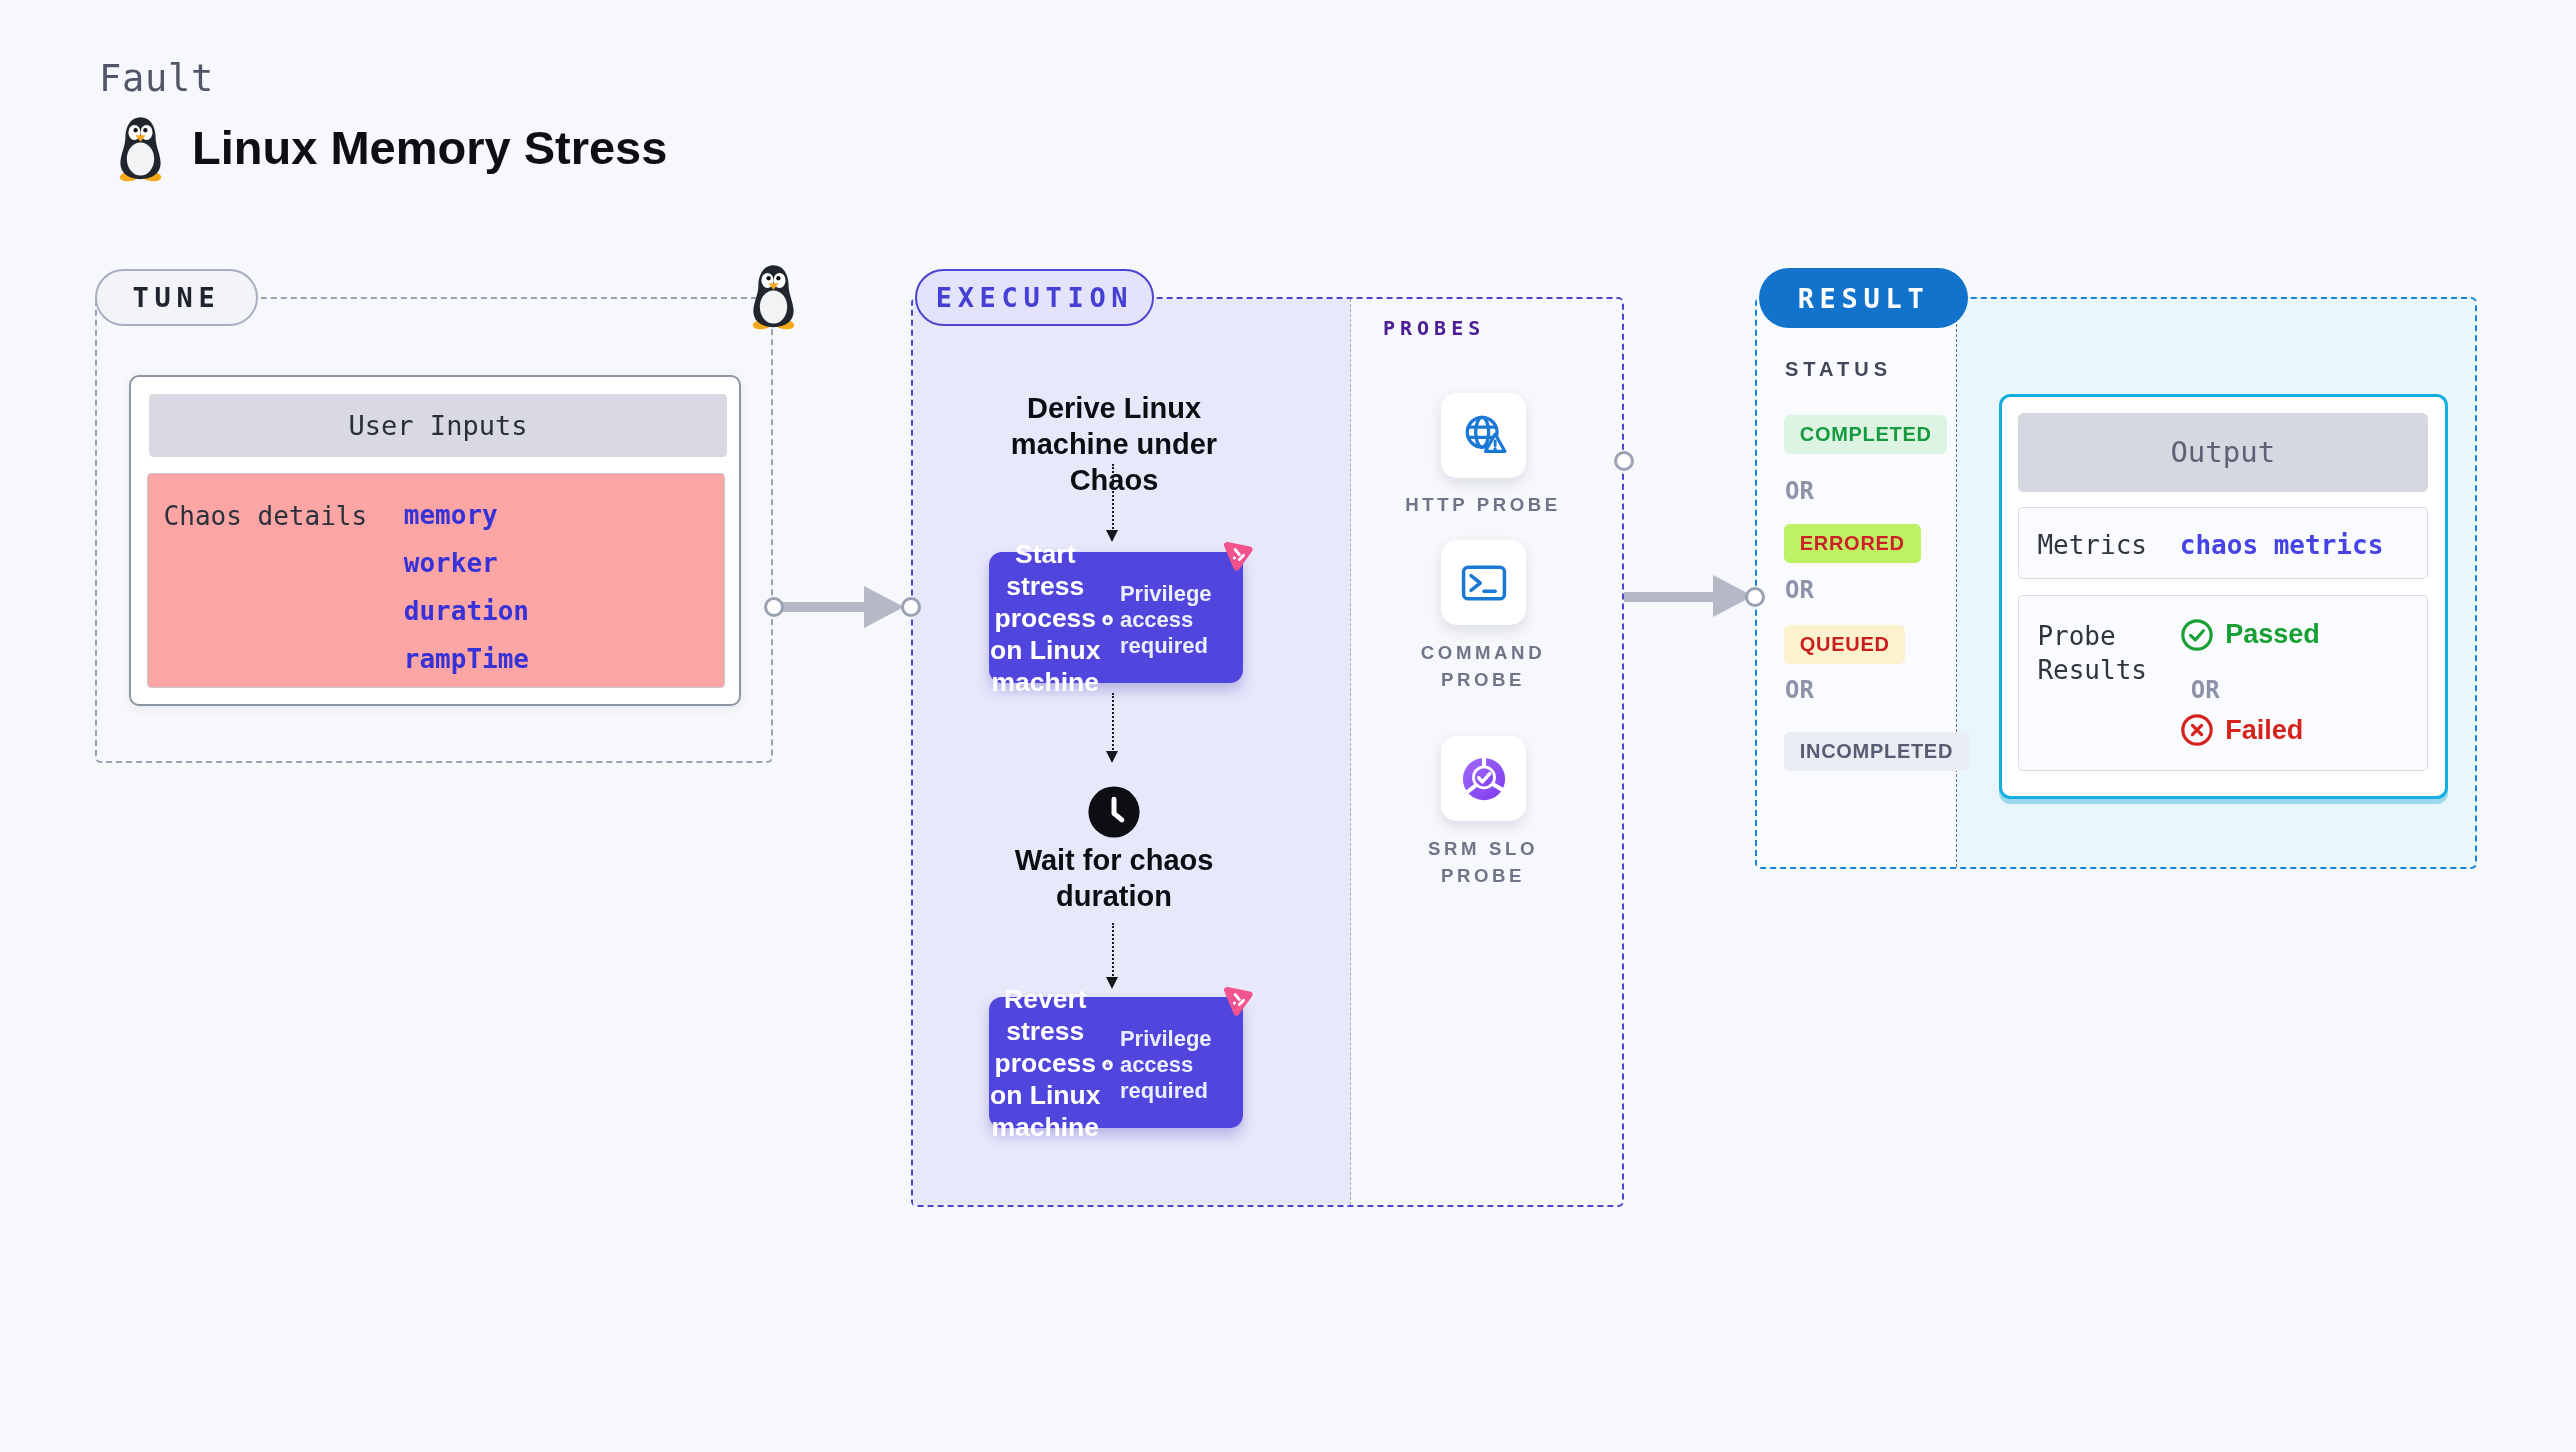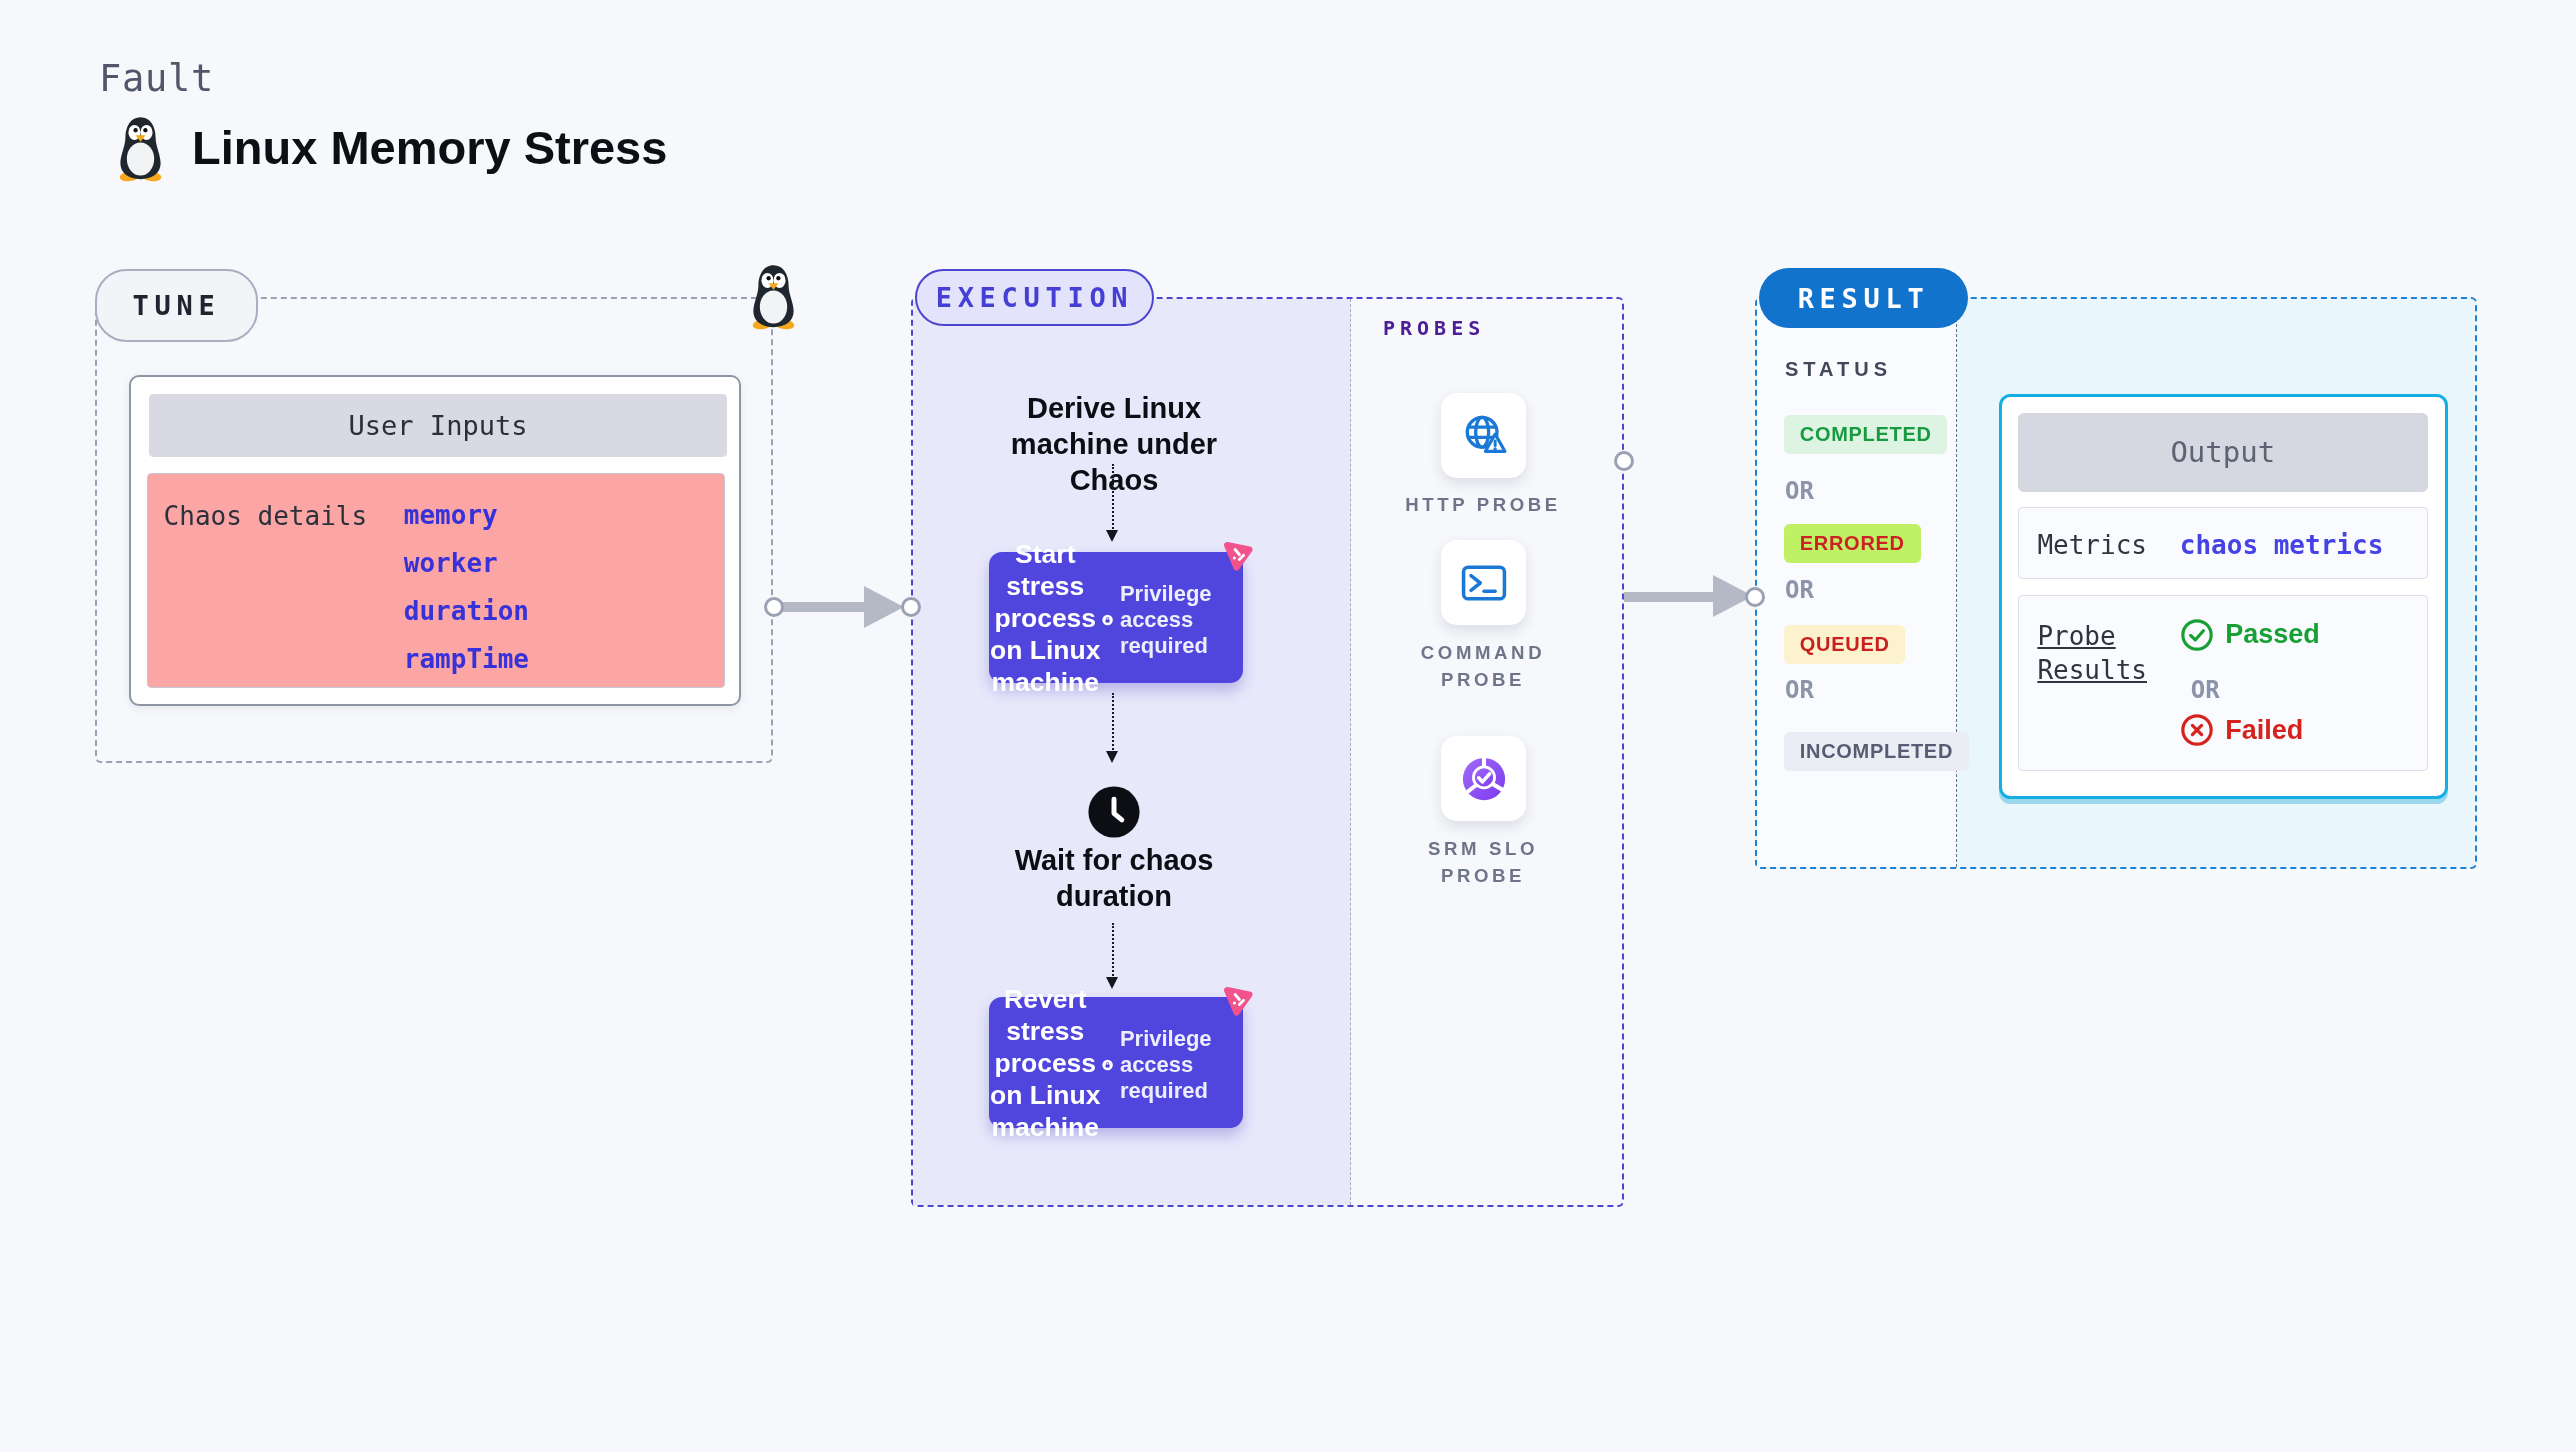--- a/index.html
+++ b/index.html
@@ -18,21 +18,21 @@
   .sec-box{border-radius:5.7px;box-sizing:border-box;}
   .tune-box{left:95px;top:297px;width:678px;height:466px;border:2.1px dashed #9aa1b2;}
   .exec-box{left:911px;top:297px;width:713px;height:910px;border:2.1px dashed #4b45cf;}
   .result-box{left:1755px;top:297px;width:722px;height:572px;border:2.9px dashed #1b82d9;background:#e9f6fc;}
   .exec-fill{left:0;top:0;width:438px;height:100%;background:#e8e8fb;border-right:1.4px dashed #a7acba;box-sizing:border-box;}
   .result-leftcol{left:0;top:0;width:200px;height:100%;background:#fafbfe;border-right:1.4px dashed #5f7187;box-sizing:border-box;}
 
   
   .pill{display:flex;align-items:center;justify-content:center;border-radius:31.5px;box-sizing:border-box;
         font-family:"DejaVu Sans Mono", monospace;font-weight:700;font-size:27px;letter-spacing:5.7px;z-index:5;}
-  .pill-tune{left:95px;top:269px;width:163px;height:73px;background:#f3f4f8;border:2.1px solid #a9afc1;color:#20242f;}
+  .pill-tune{left:95px;top:269px;width:163px;height:57px;background:#f3f4f8;border:2.1px solid #a9afc1;color:#20242f;}
   .pill-exec{left:915px;top:269px;width:239px;height:57px;background:#e3e4fb;border:2.9px solid #4b45cf;color:#453fd4;}
   .pill-result{left:1759px;top:268px;width:209px;height:60px;background:#1173cb;color:#ffffff;}
 
   
   .ui-card{left:129px;top:375px;width:612px;height:331px;background:#ffffff;border:2.9px solid #8d96a4;border-radius:10px;
            box-shadow:0 2.9px 8.6px rgba(40,50,80,.08);box-sizing:border-box;}
   .ui-card-header{left:18px;top:17px;width:578px;height:63px;background:#d8d9e2;border-radius:4.3px;
                   font-size:27px;color:#2a2e3a;display:flex;align-items:center;justify-content:center;}
   .ui-card-body{left:15.8px;top:96px;width:578px;height:215px;background:#fca5a5;border:1.4px solid #c5c9d5;border-radius:4.3px;box-sizing:border-box;}
   .chaos-details{left:15.8px;top:27px;font-size:26px;color:#2b303b;}
@@ -72,21 +72,21 @@
 
   .output-panel{left:1999px;top:394px;width:449px;height:405px;background:#ffffff;border:3.6px solid #14aee2;border-radius:11.5px;
                 box-shadow:0 5px 0 rgba(15,160,210,.35);box-sizing:border-box;}
   .output-header{left:15.8px;top:15.8px;width:410px;height:79px;background:#d6d8e1;border-radius:5.7px;
                  font-size:29px;color:#5d6374;display:flex;align-items:center;justify-content:center;}
   .output-row{left:15.8px;width:410px;background:#fafbfe;border:1.4px solid #dadde6;border-radius:4.3px;box-sizing:border-box;}
   .row-metrics{top:110px;height:72px;}
   .row-probe{top:198px;height:176px;}
   .metrics-label{left:18.6px;top:21.5px;font-size:26px;color:#2f343e;}
   .metrics-value{left:161px;top:21.5px;font-size:26px;font-weight:600;color:#4643e6;}
-  .probe-results-label{left:18.6px;top:23px;width:125px;font-size:26px;line-height:34px;color:#2f343e;text-decoration:underline;}
+  .probe-results-label{left:18.6px;top:23px;width:125px;font-size:26px;line-height:34px;color:#2f343e;}
   .passed-row,.failed-row{display:flex;align-items:center;gap:11.5px;}
   .passed-text{font-size:27px;font-weight:800;color:#18a035;}
   .failed-text{font-size:27px;font-weight:800;color:#d6221c;}
   .or-small{font-size:24px;font-weight:600;color:#8d93a8;}
 </style>
 </head>
 <body>
 
 <div class="canvas">
 

